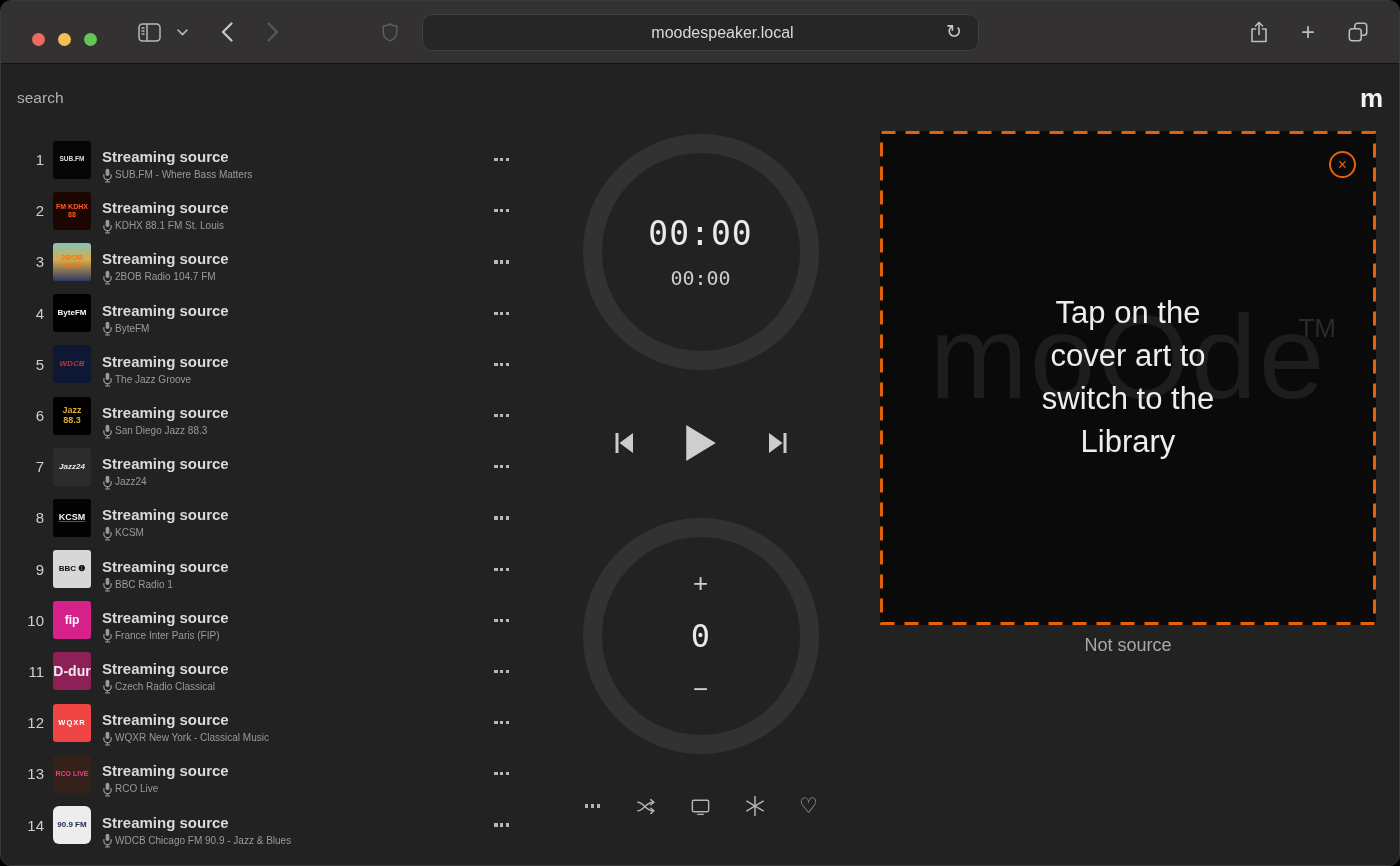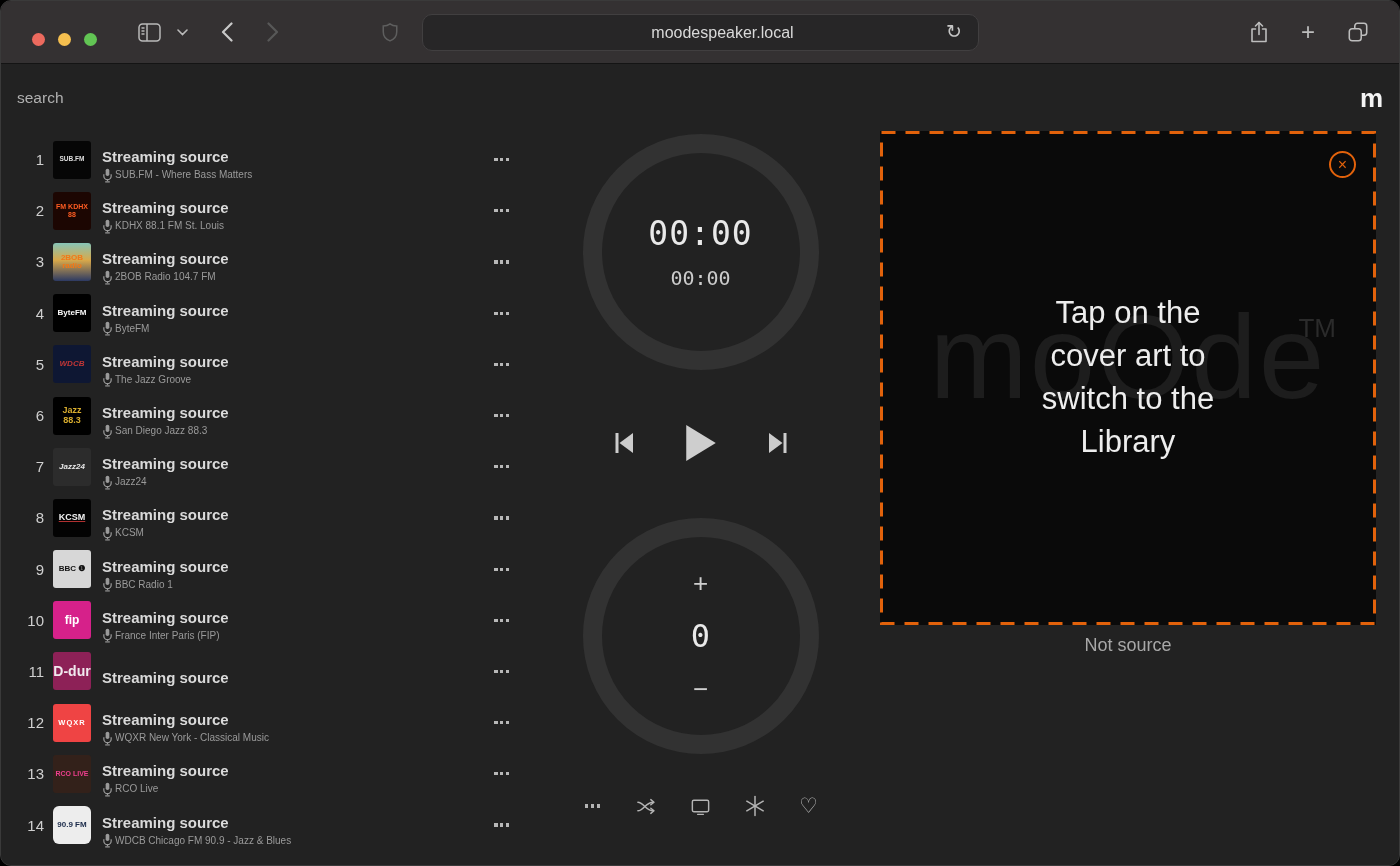--- a/index.html
+++ b/index.html
@@ -382,20 +382,29 @@
             </button>
         </div>
 
         <div class="row">
           <span class="num">11</span>
           <span class="thumb" style="background:#8d2157;color:#f0e9ee;font-size:14px">
               <span>D-dur</span>
             </span>
           <span class="meta">
             <span class="title">Streaming source</span>
+            <span class="sub">
+              <svg width="11" height="15" viewBox="0 0 12 16" fill="#9a9a9a" stroke="#9a9a9a">
+                <rect x="4" y="0.5" width="4" height="8" rx="2" stroke="none"></rect>
+                <path d="M2 6.5 v2 a4 4 0 0 0 8 0 v-2" fill="none" stroke-width="1.3"></path>
+                <line x1="6" y1="12.5" x2="6" y2="14" stroke-width="1.3"></line>
+                <line x1="3.5" y1="15" x2="8.5" y2="15" stroke-width="1.3"></line>
+              </svg>
+              <span>Czech Radio Classical</span>
+            </span>
           </span>
           <button class="dots">
               <i></i>
               <i></i>
               <i></i>
             </button>
         </div>
 
         <div class="row">
           <span class="num">12</span>

